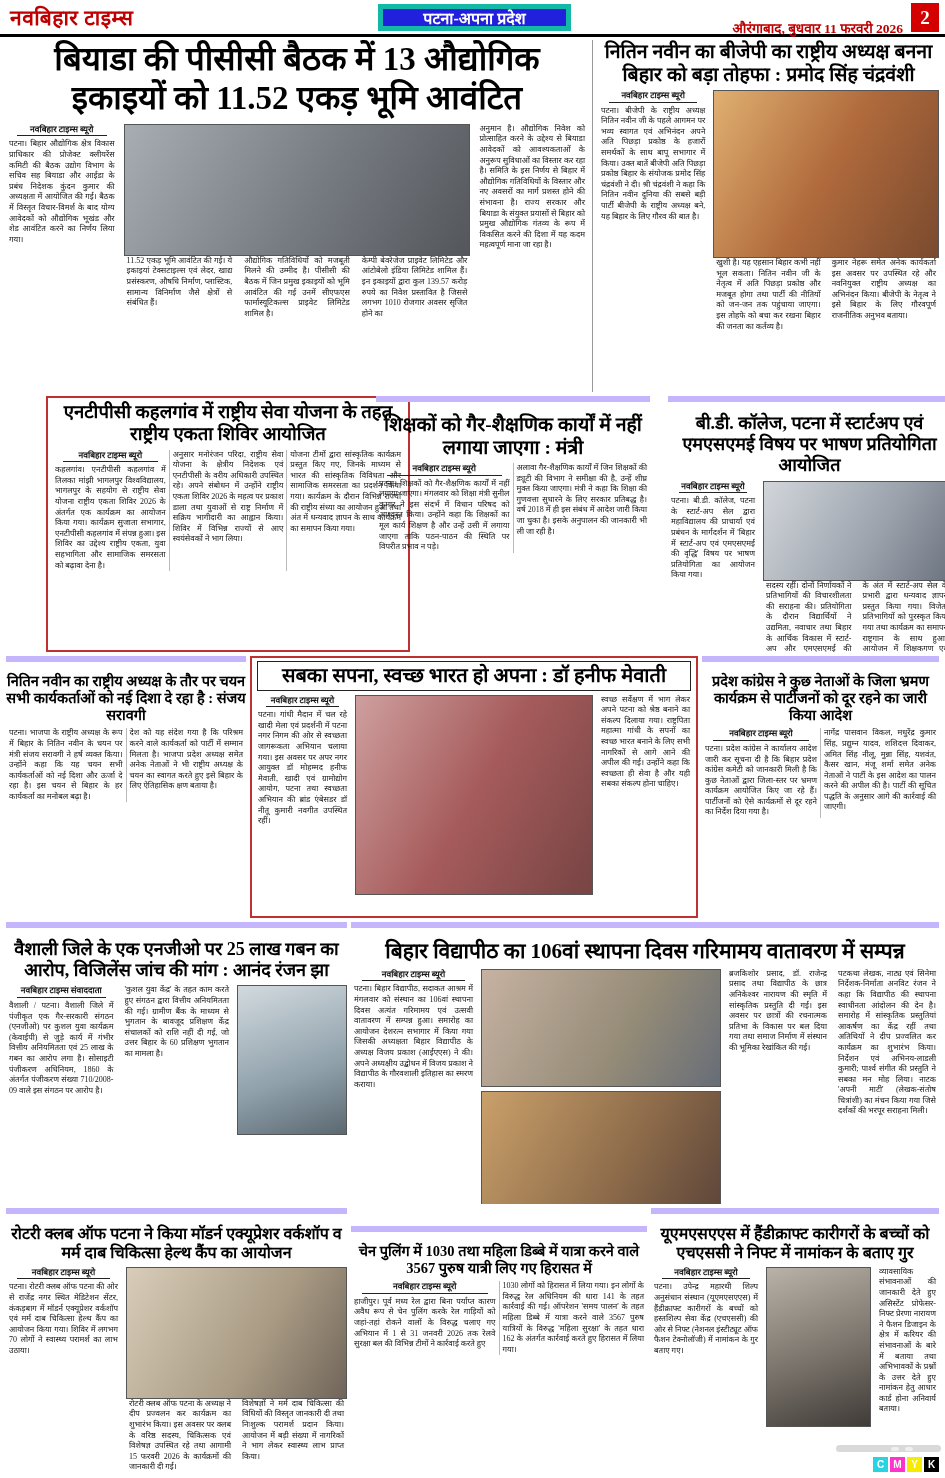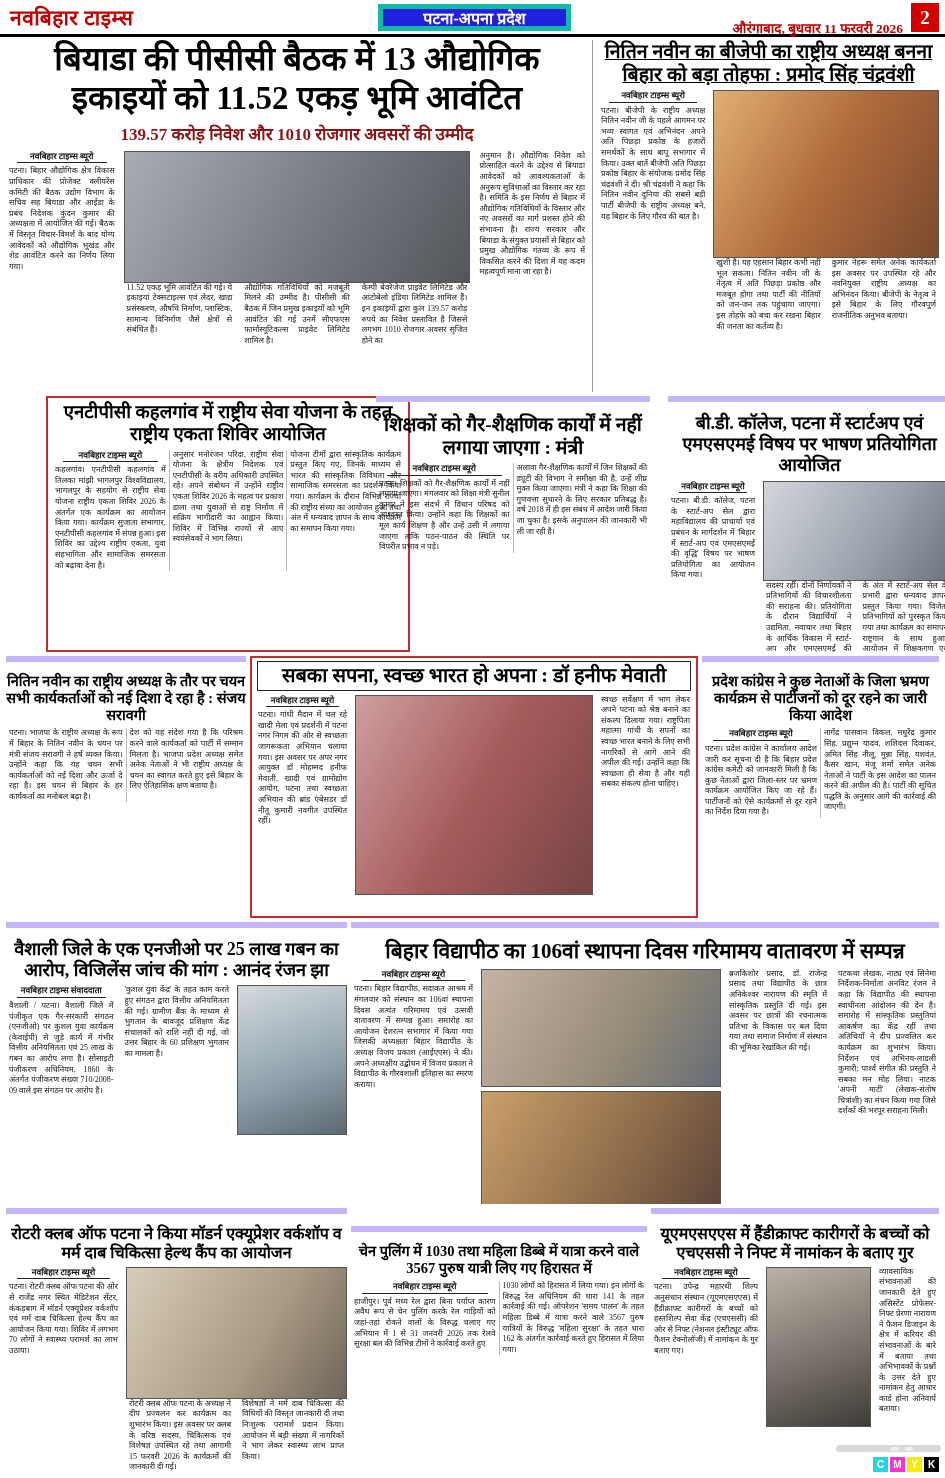--- a/index.html
+++ b/index.html
@@ -52,21 +52,21 @@
   #sec-biyada .hl { font-size:33px; }
   #sec-biyada .subhead { font-size:17px; margin-top:4px; }
   .grid-a { display:grid; margin-top:6px; gap:0 6px;
     grid-template-columns:repeat(5,1fr); grid-template-rows:132px auto;
     grid-template-areas:"a1 ph ph ph a5" "a1 a2 a3 a4 a5"; }
   .grid-a .g1{grid-area:a1}.grid-a .gp{grid-area:ph}.grid-a .g2{grid-area:a2}
   .grid-a .g3{grid-area:a3}.grid-a .g4{grid-area:a4}.grid-a .g5{grid-area:a5}
   
   #sec-nitin { left:592px; top:40px; width:347px; height:352px; padding-left:5px;
     border-left:1px solid #999; }
-  #sec-nitin .hl { font-size:19.5px;text-decoration:underline; }
+  #sec-nitin .hl { font-size:19.5px; }
   .grid-b { display:grid; margin-top:4px; gap:0 5px;
     grid-template-columns:repeat(3,1fr); grid-template-rows:168px auto;
     grid-template-areas:"b1 ph ph" "b1 b2 b3"; }
   .grid-b .g1{grid-area:b1}.grid-b .gp{grid-area:ph}
   .grid-b .g2{grid-area:b2}.grid-b .g3{grid-area:b3}
   
   #sec-ntpc { left:6px; top:396px; width:364px; height:256px; padding:4px;margin-left:40px; }
   #sec-ntpc .hl { font-size:18.5px; }
   #sec-shikshak { left:376px; top:396px; width:274px; height:256px; }
   #sec-shikshak .hl { font-size:19.5px; }
@@ -140,21 +140,20 @@
 
   <header id="masthead">
     <span class="paper-name">नवबिहार टाइम्स</span>
     <span class="section-tab">पटना-अपना प्रदेश</span>
     <span class="edition-date">औरंगाबाद, बुधवार 11 फरवरी 2026</span>
     <span class="page-no">2</span>
   </header>
 
   <section class="sec" id="sec-biyada">
     <h1 class="hl">बियाडा की पीसीसी बैठक में 13 औद्योगिक इकाइयों को 11.52 एकड़ भूमि आवंटित</h1>
-    <div class="subhead">139.57 करोड़ निवेश और 1010 रोजगार अवसरों की उम्मीद</div>
     <div class="grid-a">
       <div class="tcol g1">
         <div class="byline">नवबिहार टाइम्स ब्यूरो</div>
         <span>पटना। बिहार औद्योगिक क्षेत्र विकास प्राधिकार की प्रोजेक्ट क्लीयरेंस कमिटी की बैठक उद्योग विभाग के सचिव सह बियाडा और आईडा के प्रबंध निदेशक कुंदन कुमार की अध्यक्षता में आयोजित की गई। बैठक में विस्तृत विचार-विमर्श के बाद योग्य आवेदकों को औद्योगिक भूखंड और शेड आवंटित करने का निर्णय लिया गया।</span>
       </div>
       <div class="photo ph-meeting gp"></div>
       <div class="tcol g2">11.52 एकड़ भूमि आवंटित की गई। ये इकाइयां टेक्सटाइल्स एवं लेदर, खाद्य प्रसंस्करण, औषधि निर्माण, प्लास्टिक, सामान्य विनिर्माण जैसे क्षेत्रों से संबंधित हैं।</div>
       <div class="tcol g3">औद्योगिक गतिविधियों को मजबूती मिलने की उम्मीद है। पीसीसी की बैठक में जिन प्रमुख इकाइयों को भूमि आवंटित की गई उनमें सीएफएस फार्मास्यूटिकल्स प्राइवेट लिमिटेड शामिल है।</div>
       <div class="tcol g4">केम्पी बेवरेजेज प्राइवेट लिमिटेड और आंटोबेलो इंडिया लिमिटेड शामिल हैं। इन इकाइयों द्वारा कुल 139.57 करोड़ रुपये का निवेश प्रस्तावित है जिससे लगभग 1010 रोजगार अवसर सृजित होने का</div>
       <div class="tcol g5">अनुमान है। औद्योगिक निवेश को प्रोत्साहित करने के उद्देश्य से बियाडा आवेदकों को आवश्यकताओं के अनुरूप सुविधाओं का विस्तार कर रहा है। समिति के इस निर्णय से बिहार में औद्योगिक गतिविधियों के विस्तार और नए अवसरों का मार्ग प्रशस्त होने की संभावना है। राज्य सरकार और बियाडा के संयुक्त प्रयासों से बिहार को प्रमुख औद्योगिक गंतव्य के रूप में विकसित करने की दिशा में यह कदम महत्वपूर्ण माना जा रहा है।</div>

